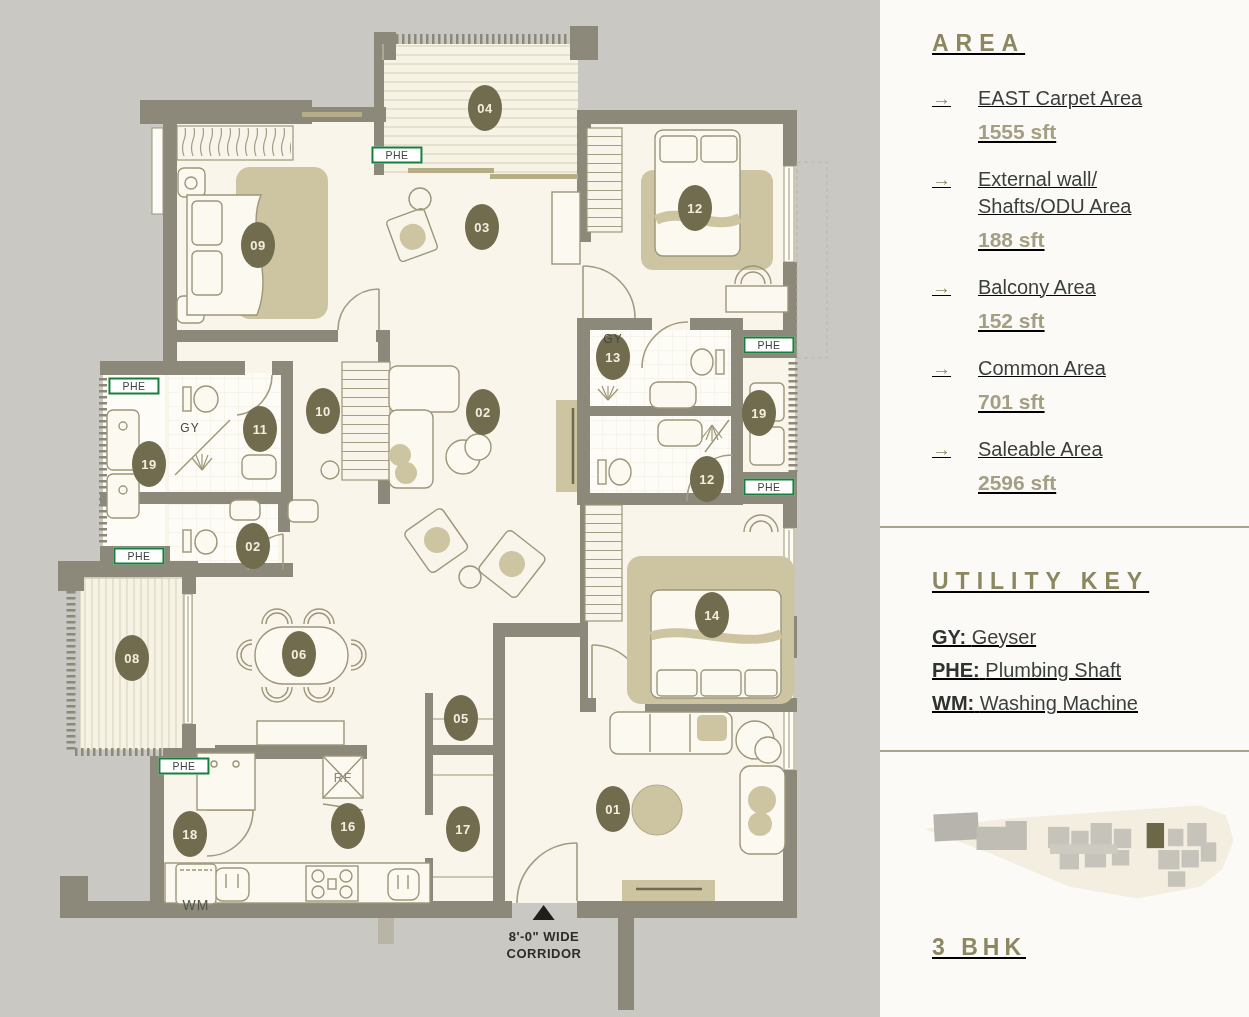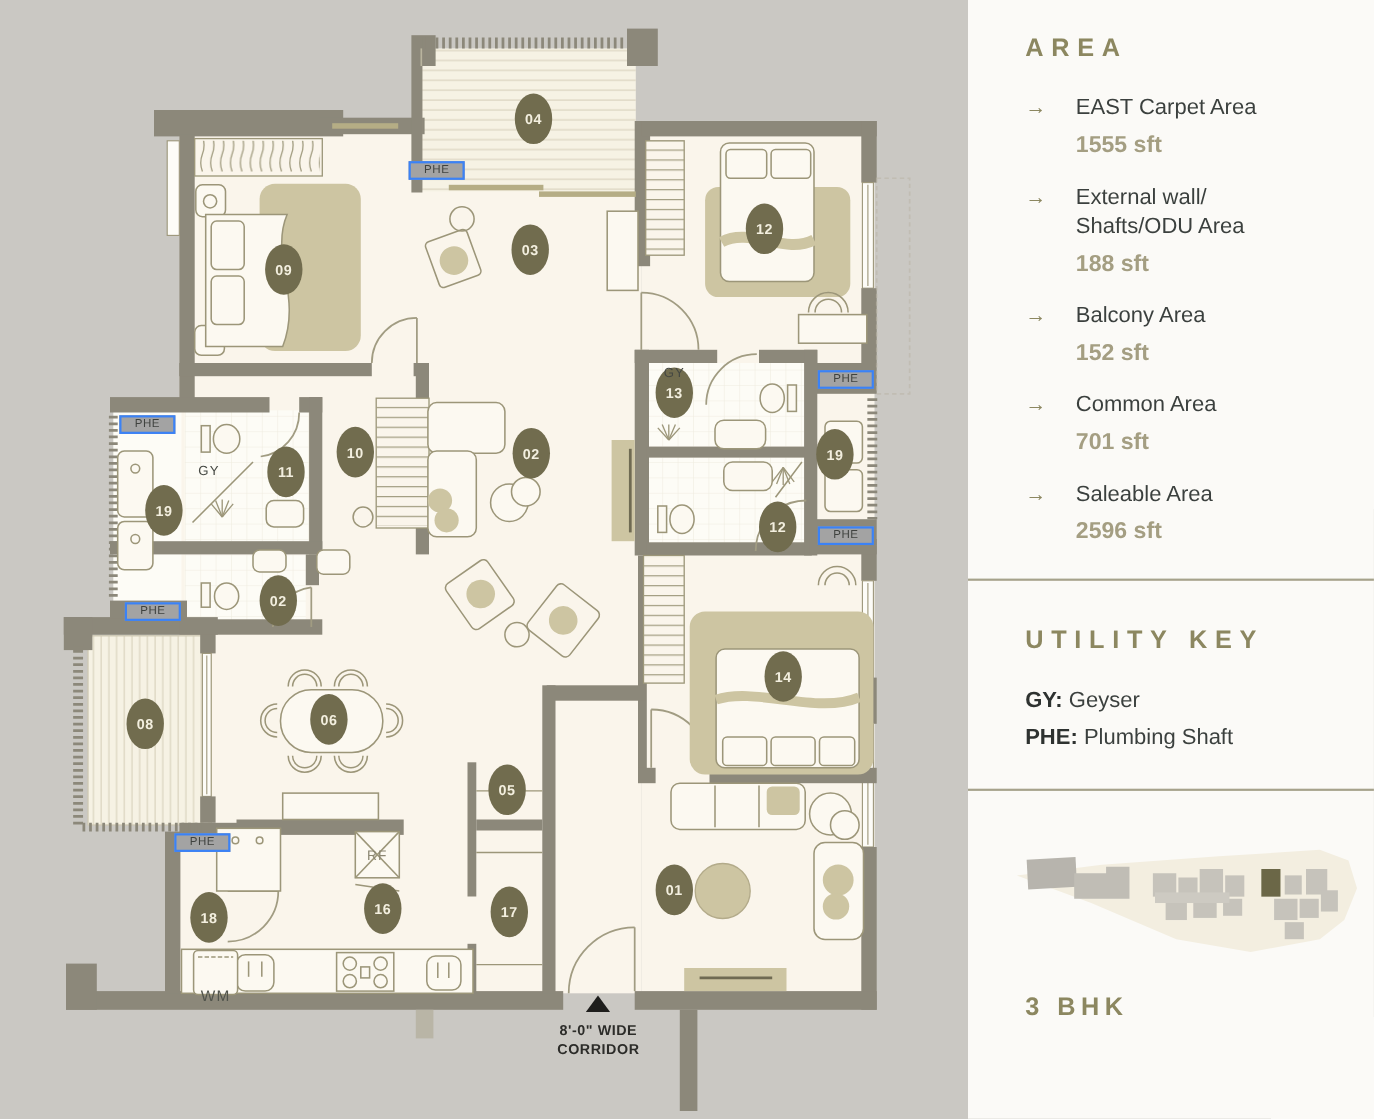--- a/index.html
+++ b/index.html
@@ -11,30 +11,30 @@
   
   #plan-wrap{position:absolute;left:0;top:0;width:880px;height:1017px;background:#cac8c3;}
   #plan-svg{position:absolute;left:0;top:0;}
   #plan-overlay{position:absolute;left:0;top:0;width:880px;height:1017px;pointer-events:none;}
   .badge{
     position:absolute;width:34px;height:46px;border-radius:50%;
     background:#716c4e;color:#f3efdf;font-size:13px;font-weight:600;letter-spacing:.5px;
     display:flex;align-items:center;justify-content:center;transform:translate(-50%,-50%);
   }
   .plan-label{position:absolute;transform:translate(-50%,-50%);font-size:11px;color:#3f423f;letter-spacing:.5px;white-space:nowrap;}
-  .plan-label.boxed{background:#a3a3a3;border:2px solid #3b82f6;padding:0 12px;font-size:10.5px;line-height:13px;font-weight:500;}
+  .plan-label.boxed{background:#ffffff;border:2px solid #15803d;padding:0 12px;font-size:10.5px;line-height:13px;font-weight:500;}
   .plan-label.wm{font-size:14px;color:#51544c;letter-spacing:1px;}
   .plan-label.rf{font-size:12.5px;color:#8b8672;letter-spacing:1px;}
   .plan-label.gy{font-size:12px;color:#454842;letter-spacing:1px;}
   #corridor-note{position:absolute;left:544px;top:905px;transform:translateX(-50%);text-align:center;color:#2c2c29;}
   #corridor-arrow{width:0;height:0;border-left:11px solid transparent;border-right:11px solid transparent;
     border-bottom:15px solid #1e1e1c;margin:0 auto 8px auto;}
   #corridor-note .l{font-size:13px;font-weight:600;letter-spacing:.5px;line-height:17px;white-space:nowrap;}
   
-  #sidebar{position:absolute;left:880px;top:0;width:369px;height:1017px;background:#fbfaf7;box-sizing:border-box;padding:30px 0 0 52px;}
+  #sidebar{position:absolute;left:880px;top:0;width:369px;height:1017px;background:#fbfaf7;box-sizing:border-box;padding:30px 0 0 52px;text-decoration:underline;}
   .side-title{font-size:23px;font-weight:700;letter-spacing:7px;color:#8c8760;}
   #area-items{margin-top:28px;}
   .area-item{display:grid;grid-template-columns:46px 1fr;margin-bottom:21px;}
   .area-arrow{font-size:19px;color:#8c8760;line-height:27px;}
   .area-label{font-size:20px;color:#3b403e;line-height:27px;white-space:pre-line;}
   .area-value{font-size:21px;font-weight:600;color:#a49e82;line-height:27px;margin-top:6px;}
   .divider{border-top:2px solid #a6a28b;margin:30px 0 0 -52px;width:369px;}
   #utility-block{padding-top:40px;}
   #utility-items{margin-top:26px;}
   .util-row{font-size:20px;color:#3b403e;line-height:33px;}
@@ -474,20 +474,24 @@
     <div class="side-title">UTILITY KEY</div>
     <div id="utility-items">
       <div class="util-row">
         <span class="util-key">GY:</span>
         <span>Geyser</span>
       </div>
       <div class="util-row">
         <span class="util-key">PHE:</span>
         <span>Plumbing Shaft</span>
       </div>
+      <div class="util-row">
+        <span class="util-key">WM:</span>
+        <span>Washing Machine</span>
+      </div>
     </div>
   </div>
 
   <div class="divider"></div>
 
   <div id="sitemap-wrap">
     <svg width="330" height="116" viewBox="0 0 340 120">
       <polygon points="10,36 90,26 200,18 295,12 322,22 330,48 318,78 295,96 230,108 160,96 80,62" fill="#f3eee0"></polygon>
       <rect x="20" y="20" width="46" height="28" fill="#b7b4ad" transform="rotate(-3 43 34)"></rect>
       <path d="M64,34 h30 v-6 h22 v30 h-52 z" fill="#c0bdb5"></path>

